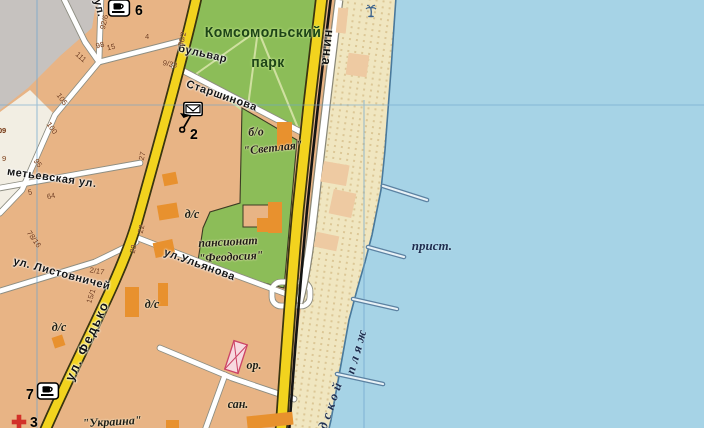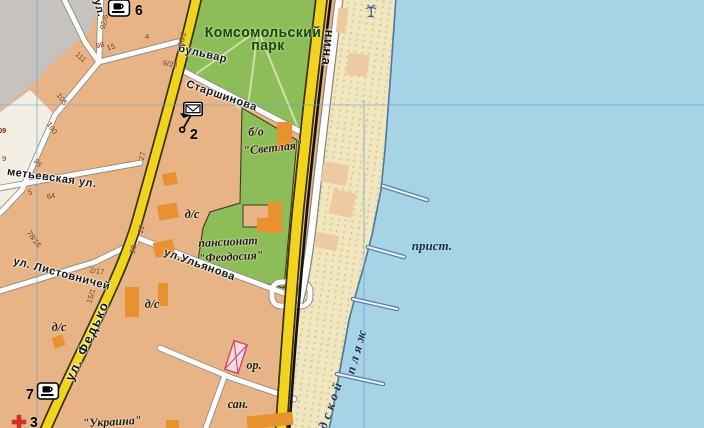--- a/index.html
+++ b/index.html
@@ -197,21 +197,21 @@
         <use href="#sym-cafe" x="36.5" y="382" width="23" height="18"></use>
         <use href="#sym-envelope" x="183" y="101.5" width="20" height="15"></use>
         <use href="#sym-flag" x="177" y="112.5" width="18" height="21"></use>
         <use href="#sym-cross" x="11.5" y="414.5" width="15" height="15"></use>
         <use href="#sym-palm" x="363.5" y="2.5" width="15" height="15"></use>
       </g>
   </svg>
 
   <div id="label-layer">
       <div class="lbl park" style="left: 263px; top: 8px; transform: translate(-50%, -50%) rotate(0deg);">Комсомольский</div>
-      <div class="lbl park" style="left: 264px; top: 21px; transform: translate(-50%, -50%) rotate(0deg); padding-left: 8px;">парк</div>
+      <div class="lbl park" style="left: 264px; top: 38px; transform: translate(-50%, -50%) rotate(0deg); padding-left: 8px;">парк</div>
       <div class="lbl street" style="left: 203px; top: 53px; transform: translate(-50%, -50%) rotate(13deg);">бульвар</div>
       <div class="lbl street" style="left: 222px; top: 95px; transform: translate(-50%, -50%) rotate(19deg);">Старшинова</div>
       <div class="lbl street" style="left: 200px; top: 264px; transform: translate(-50%, -50%) rotate(20deg);">ул.Ульянова</div>
       <div class="lbl street" style="left: 62px; top: 273px; transform: translate(-50%, -50%) rotate(15deg);">ул. Листовничей</div>
       <div class="lbl street" style="left: 52px; top: 177px; transform: translate(-50%, -50%) rotate(8deg);">метьевская ул.</div>
       <div class="lbl street-lg" style="left: 87px; top: 341px; transform: translate(-50%, -50%) rotate(-65deg);">ул. Федько</div>
       <div class="lbl street-lg" style="left: 328px; top: 48px; transform: translate(-50%, -50%) rotate(96deg);">нина</div>
       <div class="lbl street" style="left: 100px; top: 8px; transform: translate(-50%, -50%) rotate(76deg);">ул.</div>
       <div class="lbl obj" style="left: 256px; top: 132px; transform: translate(-50%, -50%) rotate(-4deg);">б/о</div>
       <div class="lbl obj" style="left: 273px; top: 148px; transform: translate(-50%, -50%) rotate(-6deg);">"Светлая"</div>

